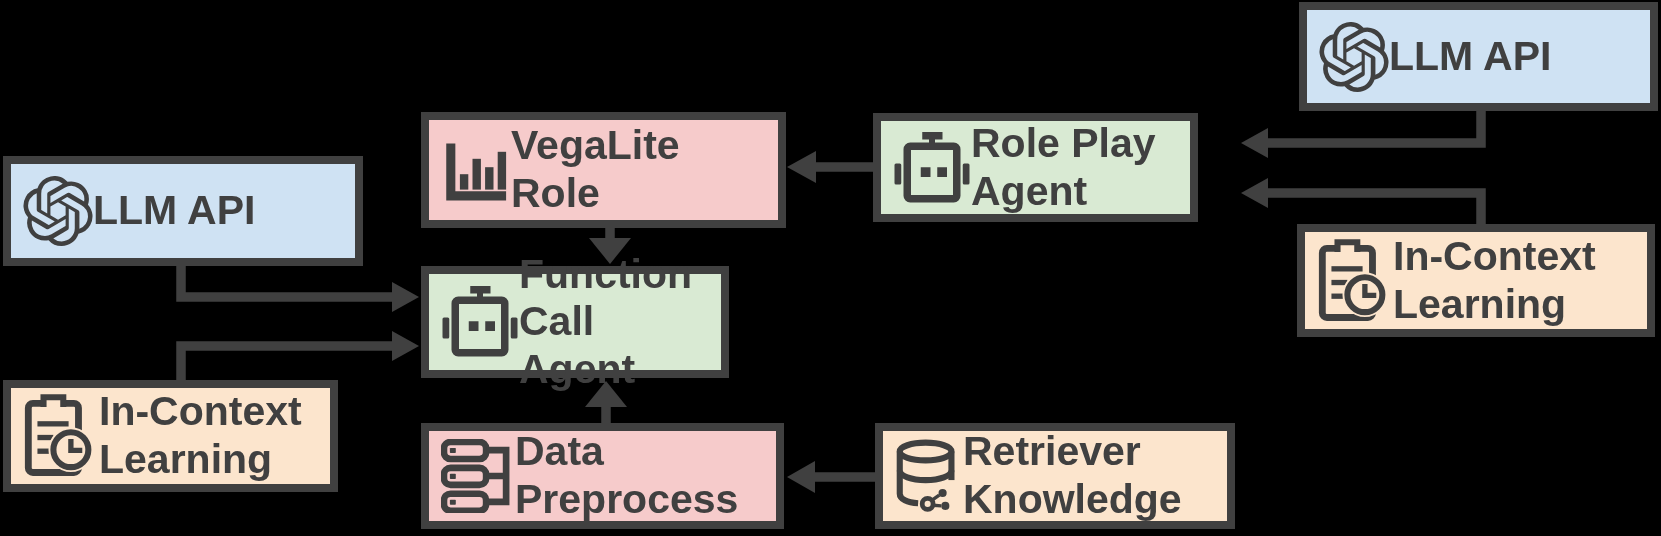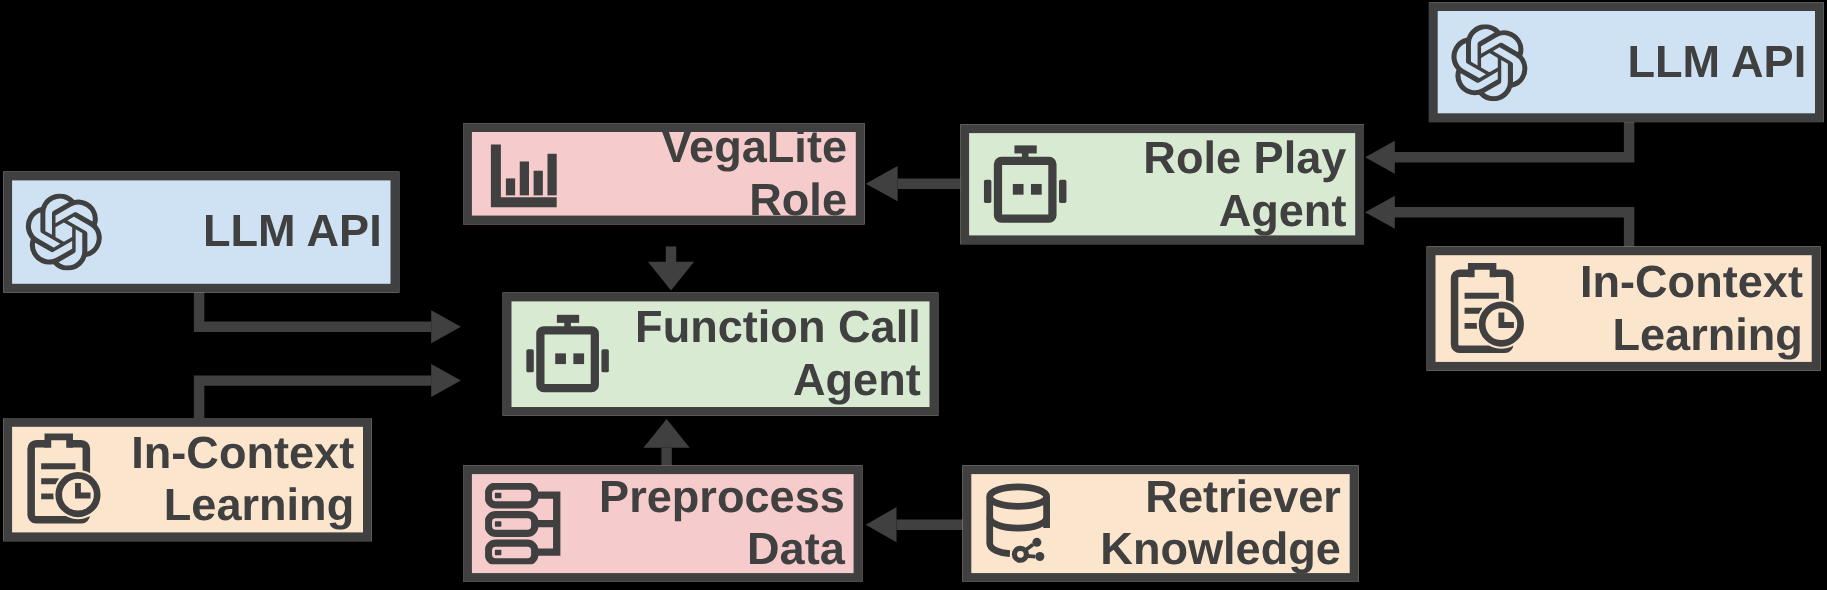--- a/index.html
+++ b/index.html
@@ -15,21 +15,21 @@
   .node {
     position:absolute; box-sizing:border-box;
     border:8px solid var(--c-ink);
     background:var(--node-fill,#ddd);
     display:flex; align-items:center;
     padding:0 8px 0 12px;
   }
   .node .icon { flex:0 0 auto; display:flex; align-items:center; justify-content:center; color:var(--c-ink); }
   .node .icon svg { display:block; }
   .node .label {
-    flex:1 1 auto; text-align:right;
+    flex:1 1 auto; text-align:left;
     font-weight:bold; font-size:41px; line-height:1.16;
     color:var(--c-ink);
   }
   .node .label span { display:block; }
 </style>
 </head>
 <body>
 
 <div class="stage">
 
@@ -101,37 +101,37 @@
         <circle cx="63" cy="74" r="23" fill="none" stroke="currentColor" stroke-width="8"></circle>
         <path d="M 63 60 V 75 H 78" fill="none" stroke="currentColor" stroke-width="7"></path>
       </svg>
     </span>
     <span class="label">
       <span>In-Context</span>
         <span>Learning</span>
     </span>
   </div>
 
-  <div class="node" style="left: 421px; top: 112px; width: 365px; height: 92px; --node-fill: #f6cbcb;">
+  <div class="node" style="left: 421px; top: 112px; width: 365px; height: 116px; --node-fill: #f6cbcb;">
     <span class="icon">
       <svg width="70" height="70" viewBox="0 0 100 100">
         <path d="M 14 12 V 87 H 93" fill="none" stroke="currentColor" stroke-width="13"></path>
         <rect x="27" y="56" width="12" height="22" fill="currentColor"></rect>
         <rect x="45" y="34" width="12" height="44" fill="currentColor"></rect>
         <rect x="63" y="46" width="12" height="32" fill="currentColor"></rect>
         <rect x="81" y="24" width="12" height="54" fill="currentColor"></rect>
       </svg>
     </span>
     <span class="label">
       <span>VegaLite</span>
         <span>Role</span>
     </span>
   </div>
 
-  <div class="node" style="left: 421px; top: 266px; width: 396px; height: 112px; margin-left: 36px; --node-fill: #d9ead3;">
+  <div class="node" style="left: 421px; top: 266px; width: 308px; height: 112px; --node-fill: #d9ead3;">
     <span class="icon">
       <svg width="78" height="72" viewBox="0 0 104 96">
         <rect x="39" y="0" width="27" height="10" fill="currentColor"></rect>
         <rect x="48" y="9" width="8" height="10" fill="currentColor"></rect>
         <rect x="19" y="19" width="66" height="70" rx="4" fill="none" stroke="currentColor" stroke-width="10"></rect>
         <rect x="37" y="47" width="13" height="13" fill="currentColor"></rect>
         <rect x="59" y="47" width="13" height="13" fill="currentColor"></rect>
         <rect x="2" y="42" width="9" height="28" rx="2" fill="currentColor"></rect>
         <rect x="93" y="42" width="9" height="28" rx="2" fill="currentColor"></rect>
       </svg>
@@ -148,26 +148,26 @@
         <rect x="4" y="4" width="57" height="23" rx="9" fill="none" stroke="currentColor" stroke-width="9"></rect>
         <rect x="4" y="39" width="57" height="23" rx="9" fill="none" stroke="currentColor" stroke-width="9"></rect>
         <rect x="4" y="74" width="57" height="23" rx="9" fill="none" stroke="currentColor" stroke-width="9"></rect>
         <rect x="12" y="12" width="8" height="7" rx="1" fill="currentColor"></rect>
         <rect x="12" y="47" width="8" height="7" rx="1" fill="currentColor"></rect>
         <rect x="12" y="82" width="8" height="7" rx="1" fill="currentColor"></rect>
         <path d="M 61 15 H 88 V 85 H 61 M 61 50 H 88" fill="none" stroke="currentColor" stroke-width="9"></path>
       </svg>
     </span>
     <span class="label">
-      <span>Preprocess</span>
-        <span>Data</span>
-    </span>
-  </div>
-
-  <div class="node" style="left: 873px; top: 113px; width: 367px; height: 109px; --node-fill: #d9ead3;">
+      <span>Data</span>
+        <span>Preprocess</span>
+    </span>
+  </div>
+
+  <div class="node" style="left: 873px; top: 113px; width: 325px; height: 109px; --node-fill: #d9ead3;">
     <span class="icon">
       <svg width="78" height="72" viewBox="0 0 104 96">
         <rect x="39" y="0" width="27" height="10" fill="currentColor"></rect>
         <rect x="48" y="9" width="8" height="10" fill="currentColor"></rect>
         <rect x="19" y="19" width="66" height="70" rx="4" fill="none" stroke="currentColor" stroke-width="10"></rect>
         <rect x="37" y="47" width="13" height="13" fill="currentColor"></rect>
         <rect x="59" y="47" width="13" height="13" fill="currentColor"></rect>
         <rect x="2" y="42" width="9" height="28" rx="2" fill="currentColor"></rect>
         <rect x="93" y="42" width="9" height="28" rx="2" fill="currentColor"></rect>
       </svg>

